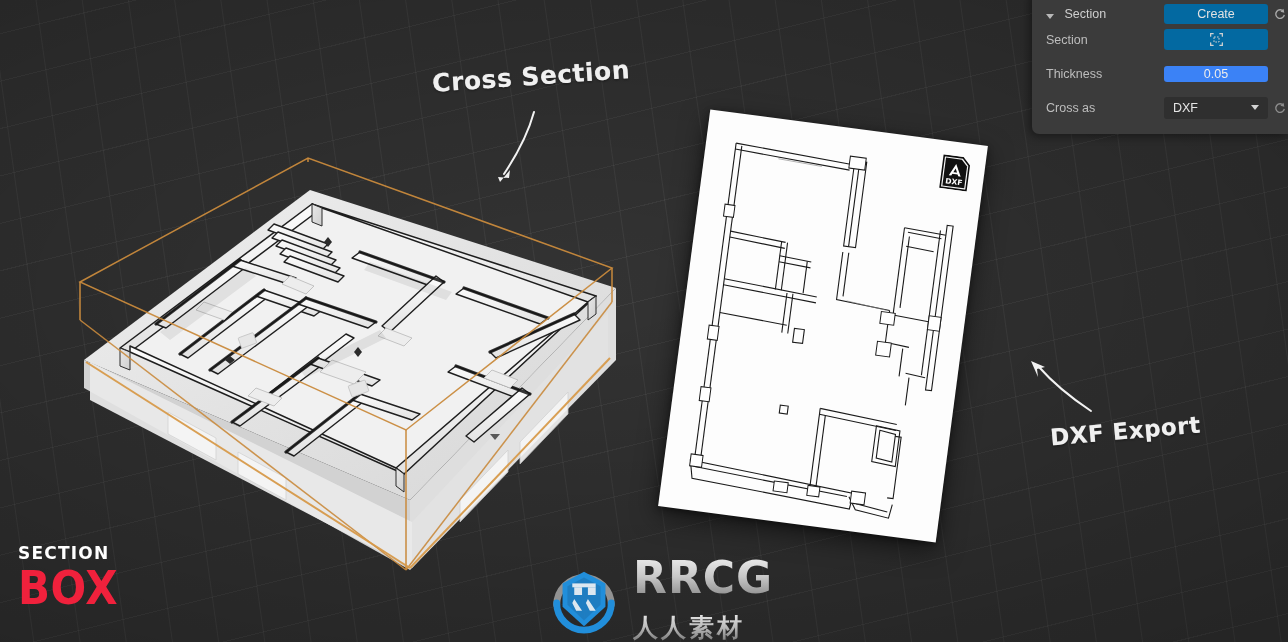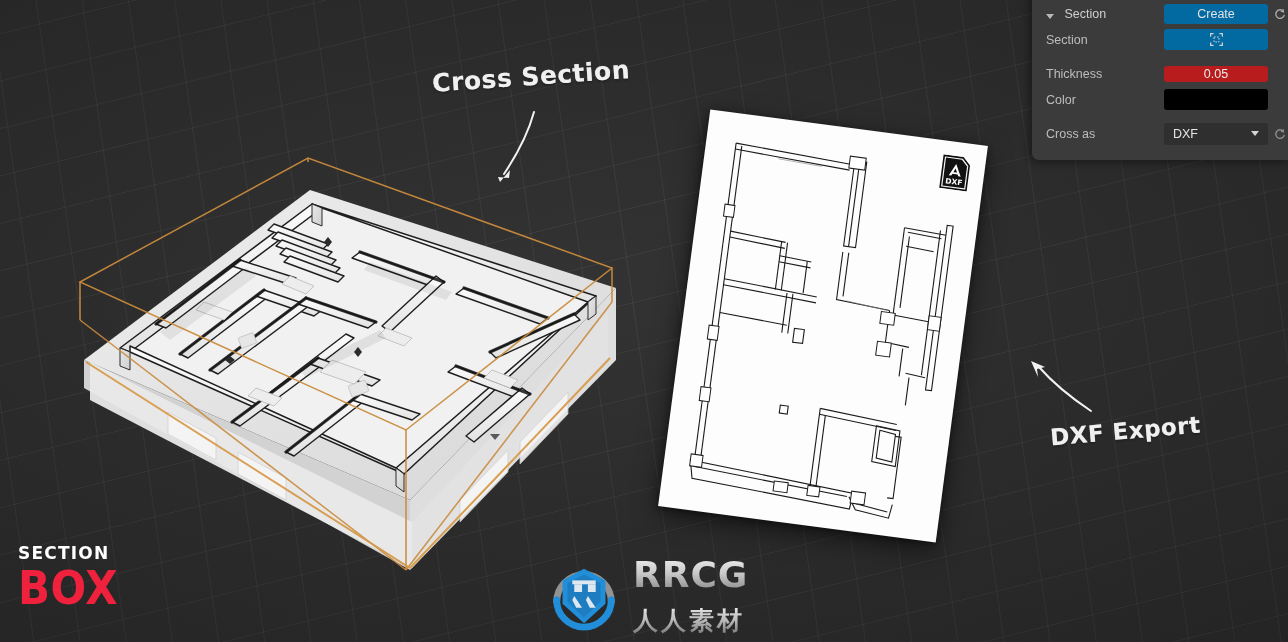--- a/index.html
+++ b/index.html
@@ -53,21 +53,21 @@
   .prow .plabel { width:118px; flex:0 0 118px; color:#bdbdbd; font-size:12.5px; }
   .prow .pctrl  { flex:1; display:flex; align-items:center; }
   .tri { display:inline-block; width:0;height:0; margin-right:7px;
       border-left:4.5px solid transparent; border-right:4.5px solid transparent;
       border-top:5.5px solid #b8b8b8; position:relative; top:1px; }
   .hdr-label { color:#cfcfcf; font-size:12.5px; }
   .btn { background:#0369a1; border-radius:3px; height:20px; flex:1;
       display:flex; align-items:center; justify-content:center;
       color:#e2e2e2; font-size:12.5px; }
   .btn.tall { height:21px; }
-  .field { background:#b91c1c; border-radius:3px; height:16px; flex:1;
+  .field { background:#3b82f6; border-radius:3px; height:16px; flex:1;
       display:flex; align-items:center; justify-content:center;
       color:#ececec; font-size:12.5px; }
   .swatch { background:#000; border-radius:3px; height:21px; flex:1; }
   .dropdown { background:#2f2f2f; border-radius:3px; height:22px; flex:1;
       display:flex; align-items:center; padding:0 9px; color:#e6e6e6; font-size:12.5px;
       position:relative; }
   .dropdown .chev { margin-left:auto; width:0;height:0;
       border-left:4px solid transparent; border-right:4px solid transparent;
       border-top:5px solid #d4d4d4; }
   .edge-ico { width:17px; flex:0 0 17px; height:20px; margin-left:3px;
@@ -80,21 +80,21 @@
       font-family:"DejaVu Sans", sans-serif; line-height:1; }
   .logo .l2 { color:#f0213c; font-weight:800; font-size:42px; letter-spacing:.5px;
       font-family:"DejaVu Sans", sans-serif; line-height:1.05; margin-top:2px;
       transform:scaleY(1.12); transform-origin:left top; }
 
   
   .wm { position:absolute; left:545px; top:557px; display:flex; align-items:center;
       opacity:.93; user-select:none; }
   .wm-mark { width:78px; height:78px; }
   .wm-text { margin-left:10px; }
-  .wm-text .t1 { font-family:"DejaVu Sans", sans-serif; font-weight:800; font-size:36px;
+  .wm-text .t1 { font-family:"DejaVu Sans", sans-serif; font-weight:800; font-size:44px;
       letter-spacing:1px; line-height:.95;
       background:linear-gradient(180deg,#fafafa 0%,#d6d6d6 45%,#8f8f8f 100%);
       -webkit-background-clip:text; background-clip:text; color:transparent;text-decoration:underline; }
   .wm-text .t2 { font-family:"DejaVu Sans", sans-serif; font-weight:800; font-size:25px;
       letter-spacing:3px; line-height:1.05; margin-top:16px;
       background:linear-gradient(180deg,#f2f2f2 0%,#c8c8c8 45%,#838383 100%);
       -webkit-background-clip:text; background-clip:text; color:transparent; }
 </style>
 </head>
 <body>
@@ -395,27 +395,20 @@
 
     <div class="prow">
       <div class="plabel">Thickness</div>
       <div class="pctrl">
         <div class="field">0.05</div>
         <div class="edge-ico"></div>
       </div>
     </div>
 
 
-    <div class="prow">
-      <div class="plabel">Color</div>
-      <div class="pctrl">
-        <div class="swatch"></div>
-        <div class="edge-ico"></div>
-      </div>
-    </div>
 
     <div class="gap"></div>
 
     <div class="prow">
       <div class="plabel">Cross as</div>
       <div class="pctrl">
         <div class="dropdown">
           <span>DXF</span>
           <span class="chev"></span>
         </div>

